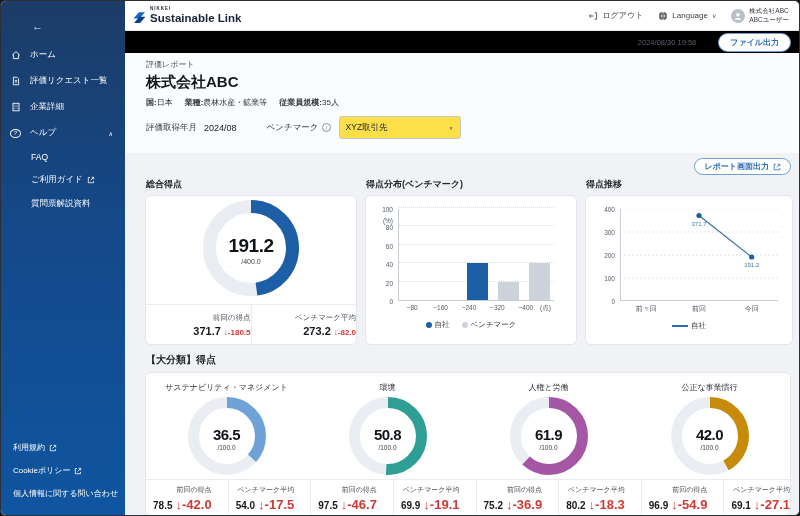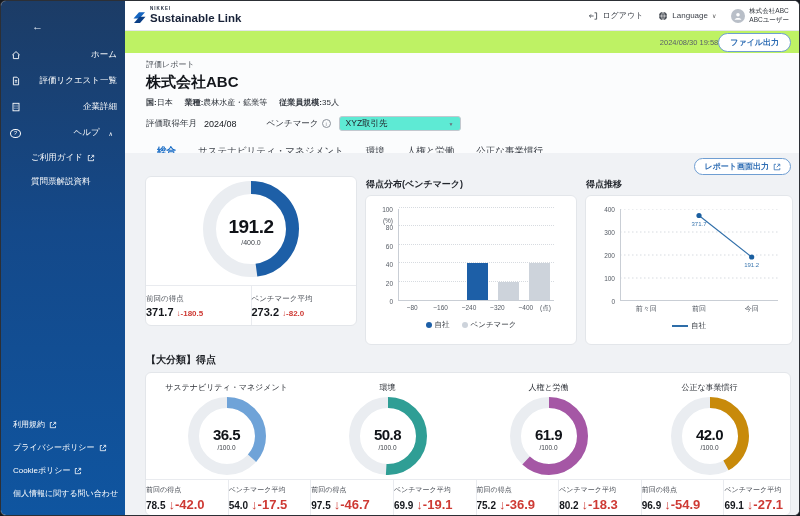--- a/index.html
+++ b/index.html
@@ -4,21 +4,21 @@
 <style>
   * { margin:0; padding:0; box-sizing:border-box; }
   html,body { width:800px; height:516px; background:#15191f; font-family:"Liberation Sans","DejaVu Sans",sans-serif; }
   .app { position:absolute; inset:0; border-radius:6px; overflow:hidden; display:flex; background:#f0f2f5; border:1px solid #2c2f35; }
 
   
   .sidebar { width:124px; flex:0 0 124px; background:linear-gradient(180deg,#1C3C66 0%,#14498A 45%,#0F55A0 100%); color:#fff; display:flex; flex-direction:column; }
   .side-back { padding:15px 0 8px 31px; }
   .back { font-size:11px; color:#e8eef7; cursor:pointer; }
   .side-item { display:flex; align-items:center; gap:9px; padding:7px 8px 7px 9px; font-size:8.5px; cursor:pointer; }
-  .side-item .lbl { flex:1; white-space:nowrap;text-align:right; }
+  .side-item .lbl { flex:1; white-space:nowrap; }
   .sicon { width:11px; height:11px; display:inline-flex; align-items:center; justify-content:center; flex:0 0 11px; }
   .qicon { border:1px solid #fff; border-radius:50%; width:9px; height:9px; font-size:6px; font-style:normal; }
   .chev { font-size:6px; margin-right:4px; }
   .side-sub { padding:6px 8px 6px 30px; font-size:8.5px; display:flex; align-items:center; gap:4px; cursor:pointer; white-space:nowrap; }
   .side-spacer { flex:1; }
   .side-footer { padding:0 8px 10px 12px; }
   .side-flink { display:flex; align-items:center; gap:4px; font-size:8px; padding:6px 0; cursor:pointer; white-space:nowrap; }
 
   
   .main { flex:1; display:flex; flex-direction:column; min-width:0; }
@@ -26,36 +26,36 @@
   .logo { display:flex; align-items:flex-end; gap:4px; }
   .logo-text { display:flex; flex-direction:column; line-height:1; }
   .brand-small { font-size:4.5px; letter-spacing:1px; color:#222c3f; font-weight:700; }
   .brand { font-size:11.5px; font-weight:700; color:#182238; margin-top:1px; }
   .top-right { margin-left:auto; display:flex; align-items:center; gap:15px; }
   .hbtn { display:flex; align-items:center; gap:4px; font-size:8px; color:#3a3f47; cursor:pointer; }
   .chevd { font-size:6px; color:#555; }
   .avatar { width:14px; height:14px; border-radius:50%; background:#b9bfc8; display:inline-flex; align-items:center; justify-content:center; overflow:hidden; }
   .acct-text { display:flex; flex-direction:column; line-height:1.35; font-size:6.5px; color:#33383f; }
 
-  .toolbar { height:22px; flex:0 0 22px; background:#bef264; display:flex; align-items:center; justify-content:flex-end; gap:0; padding-right:8px; }
+  .toolbar { height:22px; flex:0 0 22px; background:#000000; display:flex; align-items:center; justify-content:flex-end; gap:22px; padding-right:8px; }
   .timestamp { font-size:7.5px; color:#5a606a; }
   .pill-btn { display:inline-flex; align-items:center; gap:4px; background:#fff; border:1px solid #6f9ed2; color:#2e6db4; font-size:8px; font-weight:700; border-radius:10px; padding:3px 11px; cursor:pointer; font-family:inherit; }
 
   
   .report-head { background:#fbfcfd; padding:6px 8px 0 21px; flex:0 0 100px; height:100px; }
   .eyebrow { font-size:8px; color:#4a4f57; }
   .company { font-size:15px; font-weight:700; color:#14171c; margin-top:3px; }
   .meta { display:flex; gap:12px; margin-top:5px; font-size:8px; color:#2e333b; }
   .meta b { font-weight:700; }
   .controls { display:flex; align-items:center; margin-top:8px; }
   .ctl-label { font-size:8.5px; color:#2e333b; }
   .ctl-value { font-size:9px; font-weight:400; color:#14171c; margin-left:7px; }
   .ctl-label.bench { margin-left:30px; }
   .info-icon { width:9px; height:9px; border:1px solid #8a9099; color:#8a9099; border-radius:50%; font-size:6px; display:inline-flex; align-items:center; justify-content:center; margin-left:3px; cursor:pointer; }
-  .select { width:122px; height:15px; border:1px solid #c3c8cf; border-radius:3px; background:#5eead4; display:flex; align-items:center; font-size:8.5px; color:#22262d; padding:0 6px; margin-left:8px; cursor:pointer; }
+  .select { width:122px; height:23px; border:1px solid #c3c8cf; border-radius:3px; background:#fde047; display:flex; align-items:center; font-size:8.5px; color:#22262d; padding:0 6px; margin-left:8px; cursor:pointer; }
   .select .val { flex:1; }
   .caret { font-size:5px; color:#6a707a; }
   .tabs { display:flex; margin-top:9px; border-bottom:1px solid #dde1e7; }
   .tab { padding:5px 11px 5px; font-size:9.5px; color:#3a3f47; cursor:pointer; white-space:nowrap; }
   .tab.active { color:#1469c4; font-weight:700; border-bottom:2px solid #1469c4; margin-bottom:-1px; }
 
   
   .content { flex:1; background:#f0f2f5; padding:3px 8px 6px 20px; overflow:hidden; }
   .export-row { display:flex; justify-content:flex-end; padding:2px 0 1px; }
   .export-row .pill-btn { padding:2px 9px; }
@@ -68,21 +68,21 @@
 
   .donut-wrap { flex:1; display:flex; align-items:center; justify-content:center; }
   .donut { position:relative; }
   .donut-center { position:absolute; inset:0; display:flex; flex-direction:column; align-items:center; justify-content:center; }
   .donut-value { font-size:19px; font-weight:700; color:#101318; letter-spacing:-0.5px; }
   .donut-max { font-size:7px; color:#3c4148; margin-top:1px; }
   .donut-sm .donut-value { font-size:15px; }
   .donut-sm .donut-max { font-size:6.5px; }
 
   .stats-row { height:40px; flex:0 0 40px; border-top:1px solid #e9ebef; display:flex; }
-  .stat { flex:1; display:flex; flex-direction:column; align-items:flex-start; justify-content:center; gap:2px; min-width:0; }
+  .stat { flex:1; display:flex; flex-direction:column; align-items:flex-end; justify-content:center; gap:2px; min-width:0; }
   .stats-row .stat + .stat { border-left:1px solid #e9ebef; }
   .stat-label { font-size:7.5px; color:#4a4f57; }
   .srow { display:flex; align-items:baseline; gap:3px; }
   .stat-value { font-size:11px; font-weight:700; color:#15181d; }
   .stat-delta { font-size:8px; color:#CE3A34; font-weight:700; }
 
   
   .bar-area { display:flex; padding-top:13px; }
   .bar-ylabels { width:22px; position:relative; height:92px; flex:0 0 22px; }
   .ytick { position:absolute; right:5px; font-size:6.5px; color:#555b64; }
@@ -152,39 +152,36 @@
         <span class="lbl">企業詳細</span>
       </div>
       <div class="side-item">
         <span class="sicon qicon">
             <i>?</i>
           </span>
         <span class="lbl">ヘルプ</span>
         <span class="chev">∧</span>
       </div>
       <div class="side-sub">
+        <span>FAQ</span>
+      </div>
+      <div class="side-sub">
         <span>ご利用ガイド</span>
         <svg width="8" height="8" viewBox="0 0 8 8">
             <path d="M3 1.5 H1.3 V6.7 H6.5 V5 M4.6 1.3 H6.7 V3.4 M6.6 1.4 L3.6 4.4" fill="none" stroke="#fff" stroke-width="0.8"></path>
           </svg>
       </div>
       <div class="side-sub">
         <span>質問票解説資料</span>
       </div>
     </nav>
     <div class="side-spacer"></div>
     <div class="side-footer">
       <div class="side-flink">
         <span>利用規約</span>
-        <svg width="8" height="8" viewBox="0 0 8 8">
-            <path d="M3 1.5 H1.3 V6.7 H6.5 V5 M4.6 1.3 H6.7 V3.4 M6.6 1.4 L3.6 4.4" fill="none" stroke="#fff" stroke-width="0.8"></path>
-          </svg>
-      </div>
-      <div class="side-flink">
-        <span>プライバシーポリシー</span>
         <svg width="8" height="8" viewBox="0 0 8 8">
             <path d="M3 1.5 H1.3 V6.7 H6.5 V5 M4.6 1.3 H6.7 V3.4 M6.6 1.4 L3.6 4.4" fill="none" stroke="#fff" stroke-width="0.8"></path>
           </svg>
       </div>
       <div class="side-flink">
         <span>Cookieポリシー</span>
         <svg width="8" height="8" viewBox="0 0 8 8">
             <path d="M3 1.5 H1.3 V6.7 H6.5 V5 M4.6 1.3 H6.7 V3.4 M6.6 1.4 L3.6 4.4" fill="none" stroke="#fff" stroke-width="0.8"></path>
           </svg>
       </div>
@@ -278,20 +275,21 @@
           <span>レポート画面出力</span>
           <svg width="8" height="8" viewBox="0 0 8 8">
               <path d="M3 1.3 H1.2 V6.8 H6.8 V5 M4.6 1.2 H6.8 V3.4 M6.7 1.3 L3.7 4.3" fill="none" stroke="#2e6db4" stroke-width="0.8"></path>
             </svg>
         </button>
       </div>
 
       <div class="cards-row">
 
         <div class="card-col c1">
+          <div class="card-title">総合得点</div>
           <div class="card">
             <div class="donut-wrap">
               <div class="donut"><svg width="96" height="96">
                     <circle cx="48" cy="48" r="41.5" fill="none" stroke="#EAEDF1" stroke-width="13"></circle>
                     <circle cx="48" cy="48" r="41.5" fill="none" stroke="#1D5FA7" stroke-width="13" stroke-dasharray="124.63954693852146 260.75219024795285" transform="rotate(-90 48 48)"></circle>
                   </svg>
                 <div class="donut-center">
                   <span class="donut-value">191.2</span>
                   <span class="donut-max">/400.0</span>
                 </div>

